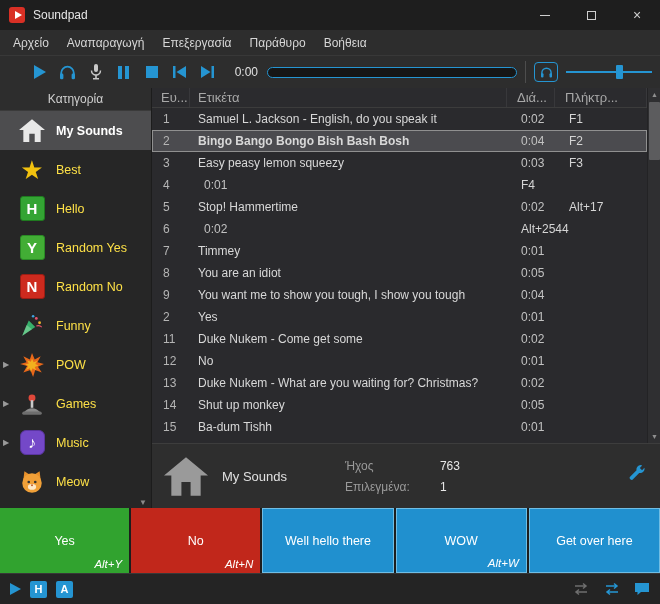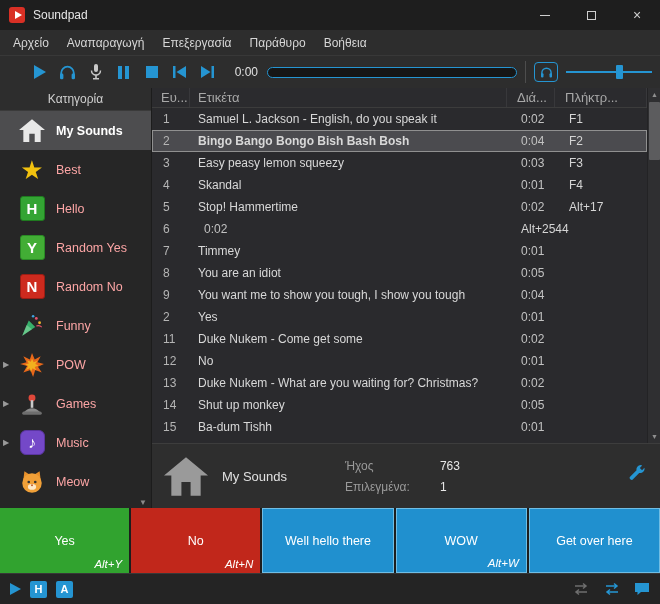--- a/index.html
+++ b/index.html
@@ -49,21 +49,21 @@
 .side-header{flex:0 0 22px;line-height:22px;text-align:center;color:#cfcfcf;background:#2d2d2d;
   border-bottom:1px solid #3a3a3a;}
 .side-items{flex:1;overflow:hidden;}
 .side-item{height:39px;display:flex;align-items:center;position:relative;padding-left:17px;}
 .side-item.selected{background:#4d4d4f;}
 .side-item.selected .side-label{color:#fff;font-weight:bold;}
 .side-item.selected .side-icon{color:#e8e8e8;}
 .expand{position:absolute;left:3px;font-size:8px;color:#9a9a9a;}
 .side-icon{width:30px;height:30px;display:flex;align-items:center;justify-content:center;
   margin-right:9px;color:#dcdcdc;}
-.side-label{color:#fca5a5;font-size:12.5px;white-space:nowrap;}
+.side-label{color:#fde047;font-size:12.5px;white-space:nowrap;}
 .sq{width:25px;height:25px;border-radius:3px;display:flex;align-items:center;justify-content:center;
   color:#fff;font-weight:bold;font-size:15px;}
 .sq.green{background:#33a433;border:1px solid #1f7a1f;}
 .sq.green2{background:#42ad35;border:1px solid #2a8a25;}
 .sq.red{background:#cd2a1e;border:1px solid #9a1d14;}
 .sq.purple{background:#7448c8;border:1px solid #5a35a0;border-radius:6px;font-size:16px;}
 .star-glyph{color:var(--star);font-size:26px;line-height:26px;}
 .side-scroll-down{position:absolute;bottom:1px;right:4px;font-size:8px;color:#8a8a8a;}
 
 
@@ -329,21 +329,20 @@
               <div class="c-hotkey">F2</div>
             </div>
             <div class="lrow">
               <div class="c-index">3</div>
               <div class="c-label">Easy peasy lemon squeezy</div>
               <div class="c-duration">0:03</div>
               <div class="c-hotkey">F3</div>
             </div>
             <div class="lrow">
               <div class="c-index">4</div>
-              <div class="c-label">Skandal</div>
               <div class="c-duration">0:01</div>
               <div class="c-hotkey">F4</div>
             </div>
             <div class="lrow">
               <div class="c-index">5</div>
               <div class="c-label">Stop! Hammertime</div>
               <div class="c-duration">0:02</div>
               <div class="c-hotkey">Alt+17</div>
             </div>
             <div class="lrow">

